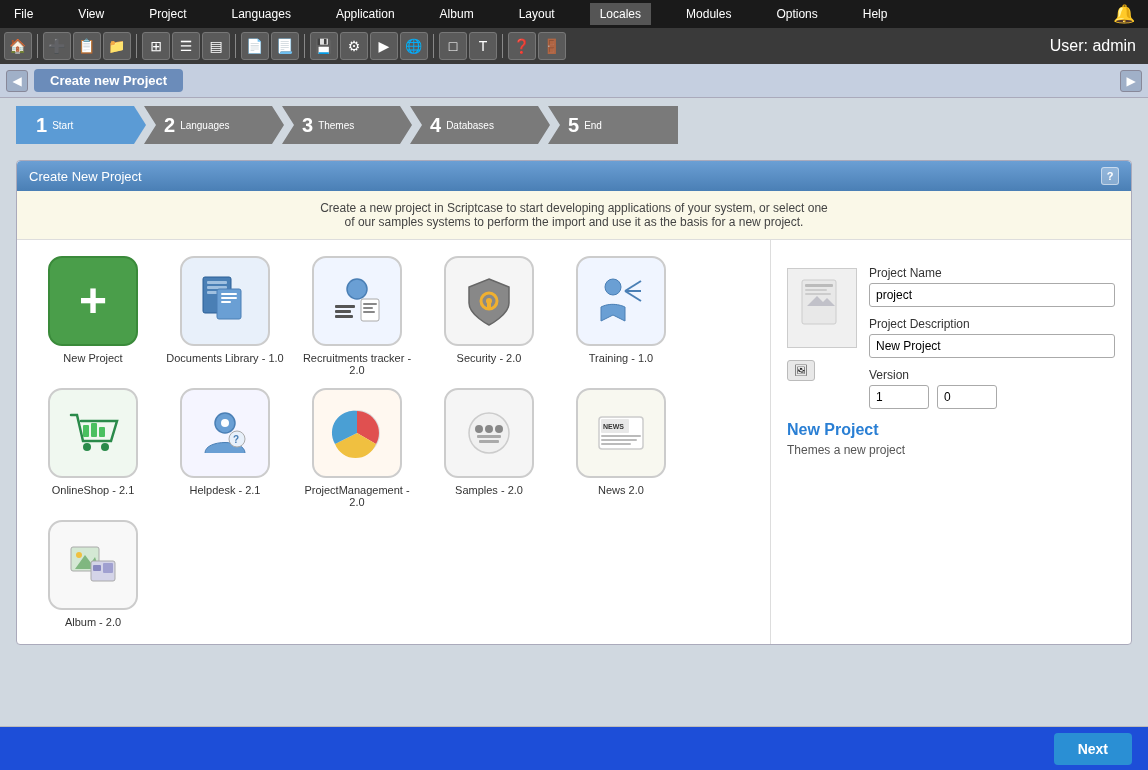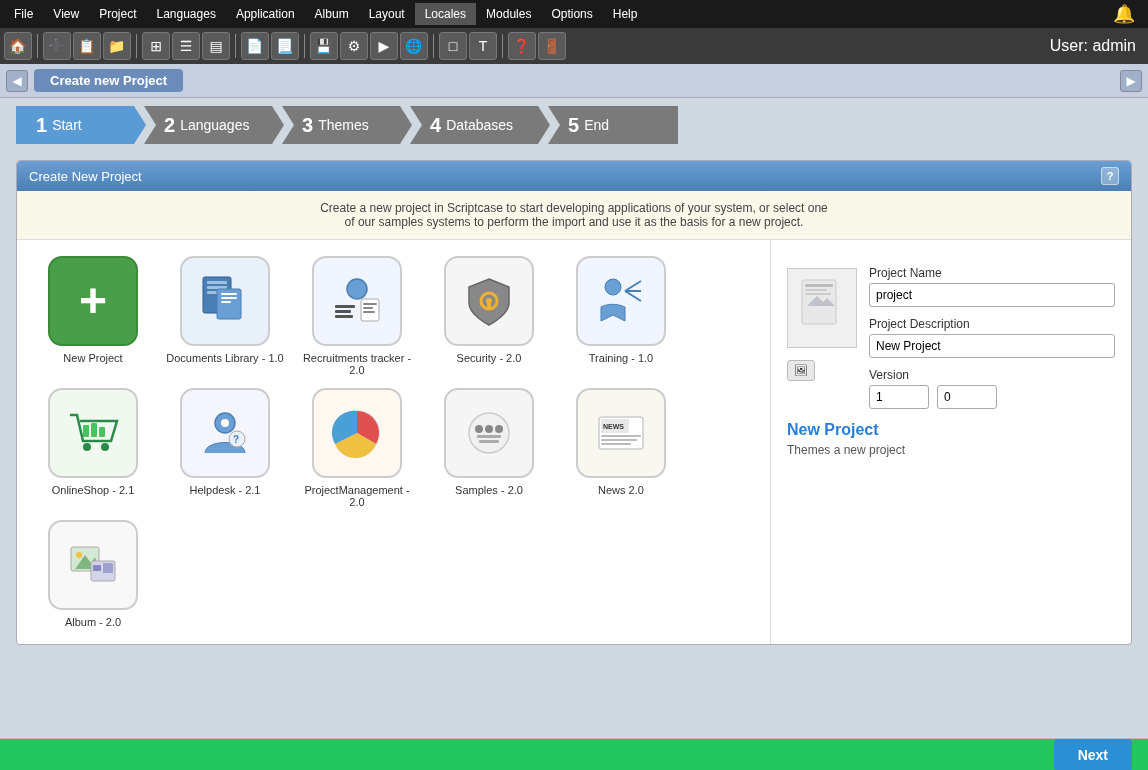--- a/index.html
+++ b/index.html
@@ -1,19 +1,19 @@
 <!DOCTYPE html>
 <html><head>
   <meta charset="utf-8">
   <style>
     * { box-sizing: border-box; margin: 0; padding: 0; }
     body { font-family: Arial, sans-serif; font-size: 12px; background: #d0d8e0; width: 1148px; height: 770px; overflow: hidden; }
 
     
-    .menubar { background: #1a1a1a; color: #fff; display: flex; align-items: center; height: 28px; padding: 0 4px; }
+    .menubar { background: #1a1a1a; color: #fff; display: flex; align-items: center; height: 28px; padding: 0 4px; gap: 25px; }
     .menubar-item { padding: 4px 10px; cursor: pointer; font-size: 12px; }
 
     
     .toolbar { background: #3a3a3a; display: flex; align-items: center; height: 36px; padding: 2px 4px; gap: 2px; }
     .toolbar-btn { background: #5a5a5a; border: 1px solid #777; color: #fff; width: 28px; height: 28px; display: flex; align-items: center; justify-content: center; cursor: pointer; border-radius: 3px; font-size: 14px; }
     .toolbar-sep { width: 1px; background: #888; height: 24px; margin: 0 3px; }
     .toolbar-spacer { flex: 1; }
     .user-label { color: #fff; font-size: 16px; margin-right: 8px; }
 
     
@@ -44,33 +44,33 @@
     .field-label { font-size: 12px; color: #333; margin-bottom: 3px; margin-top: 10px; font-weight: normal; }
     .field-input { width: 100%; border: 1px solid #aaa; border-radius: 3px; padding: 4px 6px; font-size: 12px; background: #fff; }
     .project-preview { width: 70px; height: 80px; background: #f0f0f0; border: 1px solid #ccc; display: flex; align-items: center; justify-content: center; margin: 12px 0; }
     .version-row { display: flex; align-items: center; gap: 8px; }
     .version-input { width: 60px; border: 1px solid #aaa; border-radius: 3px; padding: 4px 6px; font-size: 12px; }
     .new-project-title { color: #2a7fd4; font-size: 16px; font-weight: bold; margin: 12px 0 4px 0; }
     .new-project-desc { font-size: 12px; color: #555; }
     .image-btn { background: #e8e8e8; border: 1px solid #bbb; padding: 3px 6px; font-size: 11px; cursor: pointer; border-radius: 3px; }
 
     
-    .footer { position: fixed; bottom: 0; right: 0; width: 100%; background: #22c55e; border-top: 1px solid #bbb; display: flex; justify-content: flex-end; padding: 8px 16px; height: 32px; align-items: center; }
+    .footer { position: fixed; bottom: 0; right: 0; width: 100%; background: #1d4ed8; border-top: 1px solid #bbb; display: flex; justify-content: flex-end; padding: 8px 16px; height: 44px; align-items: center; }
     .next-btn { background: #2a8fd4; color: #fff; border: none; padding: 8px 24px; font-size: 14px; border-radius: 4px; cursor: pointer; font-weight: bold; }
 
     
     .icon-plus { color: #fff; font-size: 48px; font-weight: bold; line-height: 1; }
 
     .wizard-row { display: flex; align-items: stretch; margin: 8px 16px; gap: 0; }
     .wstep {
       display: flex; align-items: center; padding: 0 8px 0 20px; height: 38px;
       color: #fff; font-size: 12px; position: relative; min-width: 110px;
     }
     .wstep .snum { font-size: 20px; font-weight: bold; margin-right: 5px; }
-    .wstep .slabel { font-size: 14px; }
+    .wstep .slabel { font-size: 10px; }
 
     
     .wstep-active {
       background: #5b9bd5;
       clip-path: polygon(0 0, calc(100% - 12px) 0, 100% 50%, calc(100% - 12px) 100%, 0 100%, 12px 50%);
     }
     .wstep-active:first-child {
       clip-path: polygon(0 0, calc(100% - 12px) 0, 100% 50%, calc(100% - 12px) 100%, 0 100%);
     }
     .wstep-inactive {

